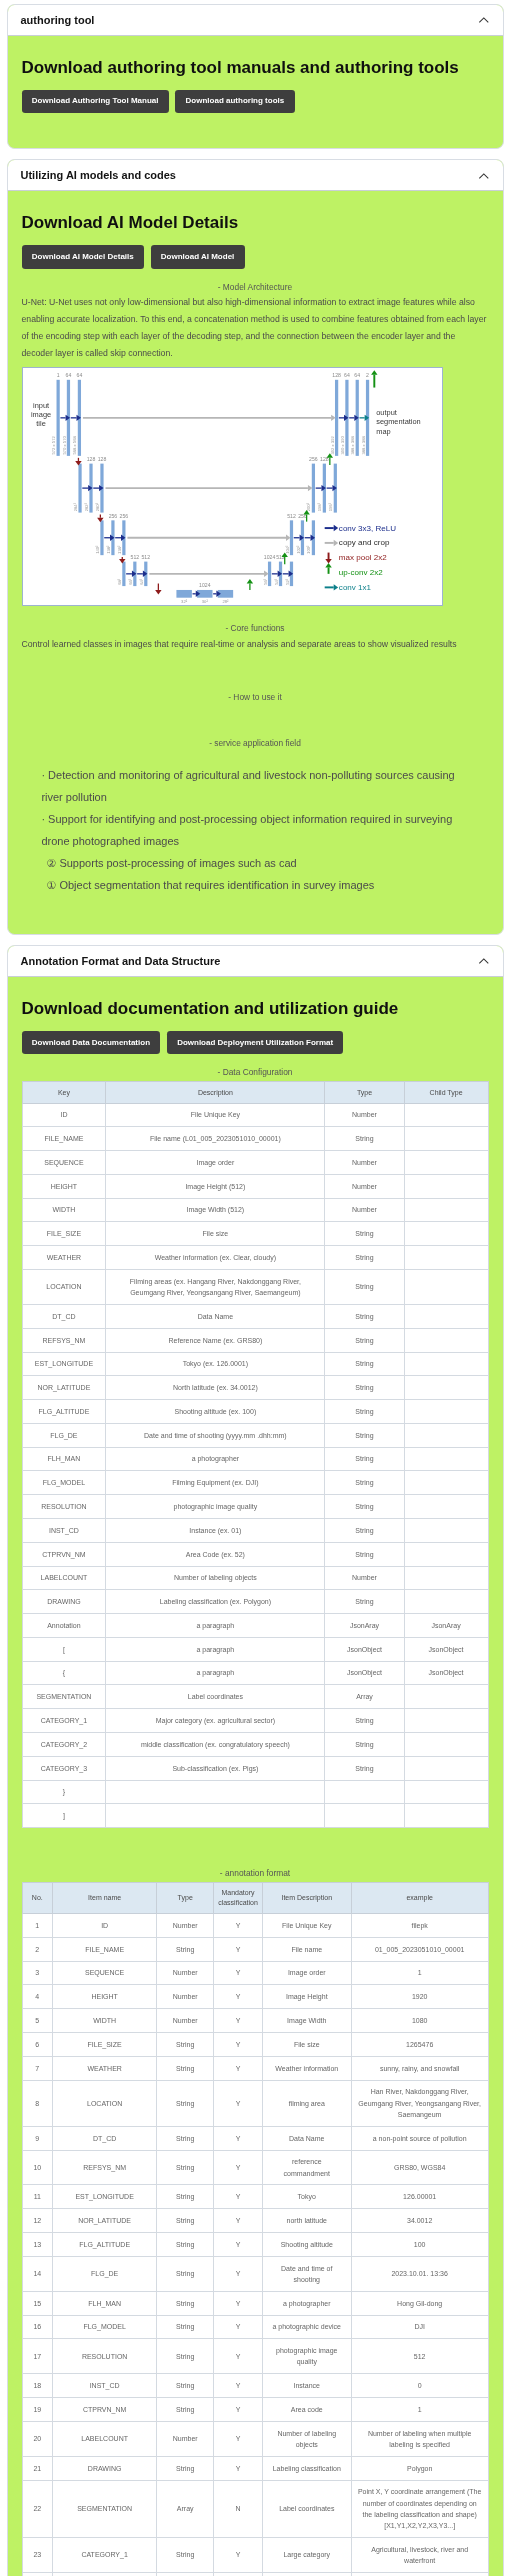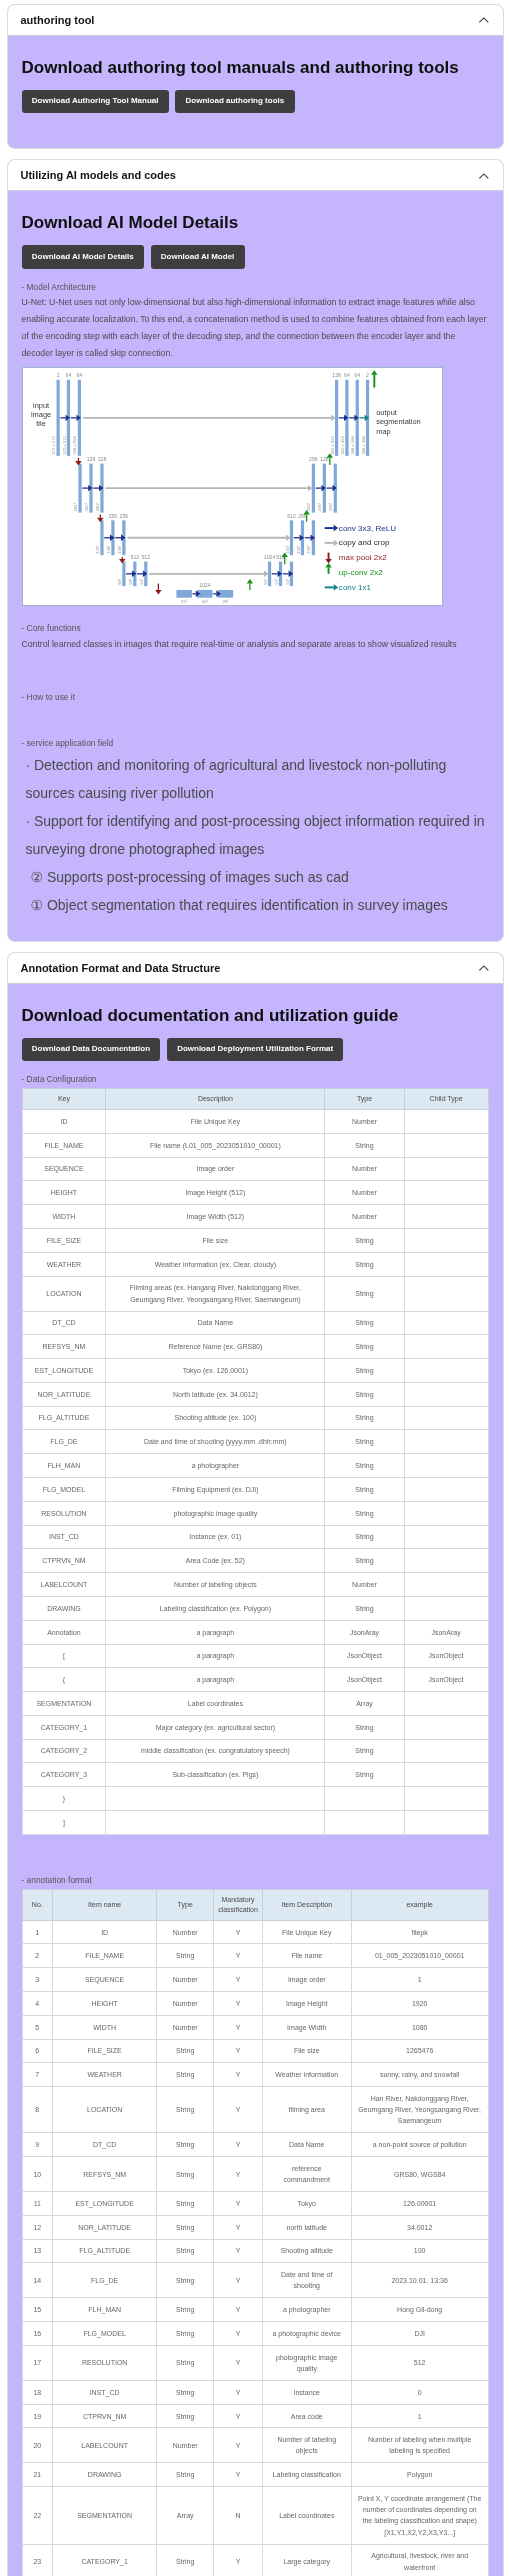--- a/index.html
+++ b/index.html
@@ -1,29 +1,29 @@
 <!DOCTYPE html>
 <html style="font-size:10.3px"><head>
 <meta charset="utf-8">
 <style>
   html,body{margin:0;padding:0;background:#fff;}
   body{width:510px;font-family:"Liberation Sans",sans-serif;color:#333;}
-  .card{margin:3.9px 6.5px 10.3px;border:0.6px solid #d8dde4;border-radius:7.7px;background:#c4b5fd;overflow:hidden;}
+  .card{margin:3.9px 6.5px 10.3px;border:0.6px solid #d8dde4;border-radius:7.7px;background:#bef264;overflow:hidden;}
   .card-header{background:#fff;display:flex;justify-content:space-between;align-items:center;
     padding:9px 13px;border-bottom:0.6px solid #c9cfd6;cursor:pointer;}
   .card-title{font-size:11px;font-weight:bold;color:#141414;}
   .chev{width:11.6px;height:7.7px;flex:0 0 auto;}
   .card-body{padding:18px 14px 22px;}
   h3.sub{font-size:17px;font-weight:bold;color:#101010;margin:3.9px 0 10.3px;}
   .btn-row{display:flex;gap:6.5px;margin:12px 0 13px;}
   .btn{background:#3e3e3e;color:#fff;font-weight:bold;font-size:8px;line-height:1;
     padding:7.7px 10.3px;border:none;border-radius:3.2px;font-family:"Liberation Sans",sans-serif;cursor:pointer;}
-  .lbl{color:#555;font-size:8.4px;margin:11.6px 0 2.6px;}
+  .lbl{color:#555;font-size:8.4px;margin:11.6px 0 2.6px;text-align:center;}
   .para{color:#4b4b4b;font-size:8.7px;line-height:1.95;margin:0 0 5.2px;}
-  .list{color:#4b4b4b;font-size:14px;line-height:2.0;margin:0;padding:0;list-style:none;}
+  .list{color:#4b4b4b;font-size:11px;line-height:2.0;margin:16px;padding:0;list-style:none;}
   .list li{padding-left:3.9px;}
   .list li.sub-item{padding-left:9px;}
   .spacer-lg{height:22px;}
   
   .unet-box{background:#fff;border:0.6px solid #9db4cf;width:419px;height:237px;margin:5.2px 0 17px;}
   
   table{border-collapse:collapse;width:100%;background:#fff;font-size:7px;color:#666;
     border:0.6px solid #b7bfc8;margin:3.9px 0 6.5px;}
   th{background:#dce8f2;font-weight:normal;color:#4a4a4a;padding:5.2px 3.9px;border:0.6px solid #c7cfd8;line-height:1.4;}
   td{border:0.6px solid #d4dae1;padding:5.8px 5.2px;text-align:center;line-height:1.6;background:#fff;}

